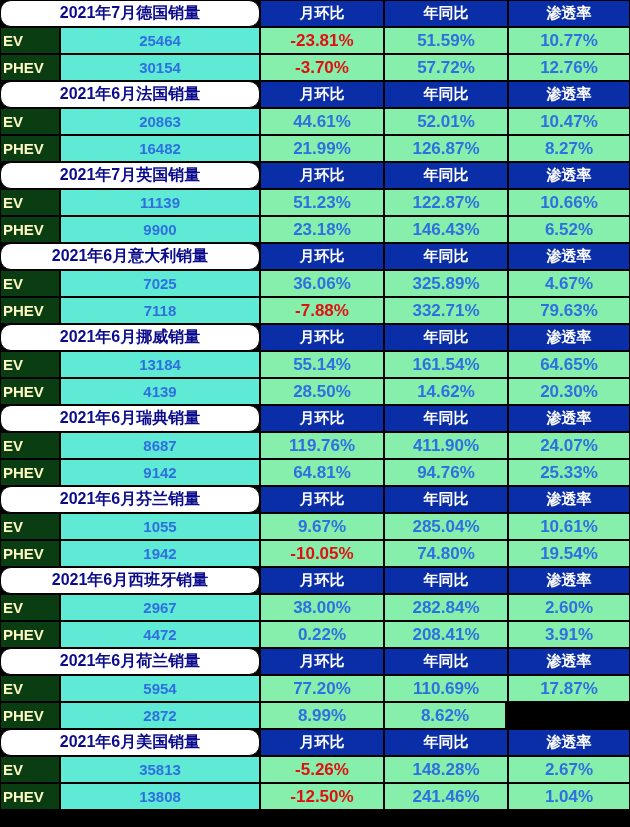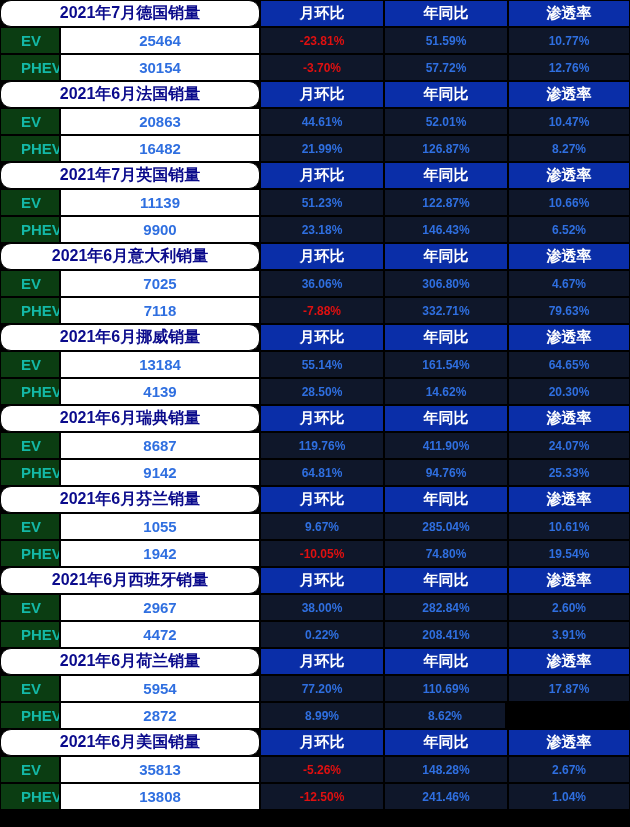--- a/index.html
+++ b/index.html
@@ -46,35 +46,35 @@
     color:#ffffff;
     font-size:15px;
   }
   .hdr-metric.last{
     width:122px;
   }
   
   .d-label{
     width:60px;
     background:#0b3d12;
-    color:#14b8a6;
+    color:#fef9c3;
     font-size:15px;
     justify-content:flex-start;
-    padding-left:20px;
+    padding-left:2px;
   }
   .d-value{
     width:200px;
-    background:#ffffff;
+    background:#5eead4;
     color:#2f6fe0;
     font-size:15px;
   }
   .d-metric{
     width:124px;
-    background:#0f172a;
-    font-size:12px;
+    background:#86efac;
+    font-size:17px;
     color:#2f6fe0;
   }
   .d-metric.last{width:122px;}
   .pos{color:#2f6fe0;}
   .neg{color:#e01010;}
 </style>
 </head>
 <body>
 
 <div class="sheet" id="sheet">
@@ -148,21 +148,21 @@
       <div class="row">
         <div class="cell hdr-title">2021年6月意大利销量</div>
         <div class="cell hdr-metric">月环比</div>
         <div class="cell hdr-metric">年同比</div>
         <div class="cell hdr-metric last">渗透率</div>
       </div>
       <div class="row">
         <div class="cell d-label">EV</div>
         <div class="cell d-value">7025</div>
         <div class="cell d-metric pos">36.06%</div>
-        <div class="cell d-metric pos">306.80%</div>
+        <div class="cell d-metric pos">325.89%</div>
         <div class="cell d-metric last pos">4.67%</div>
       </div>
       <div class="row">
         <div class="cell d-label">PHEV</div>
         <div class="cell d-value">7118</div>
         <div class="cell d-metric neg">-7.88%</div>
         <div class="cell d-metric pos">332.71%</div>
         <div class="cell d-metric last pos">79.63%</div>
       </div>
     </div>

